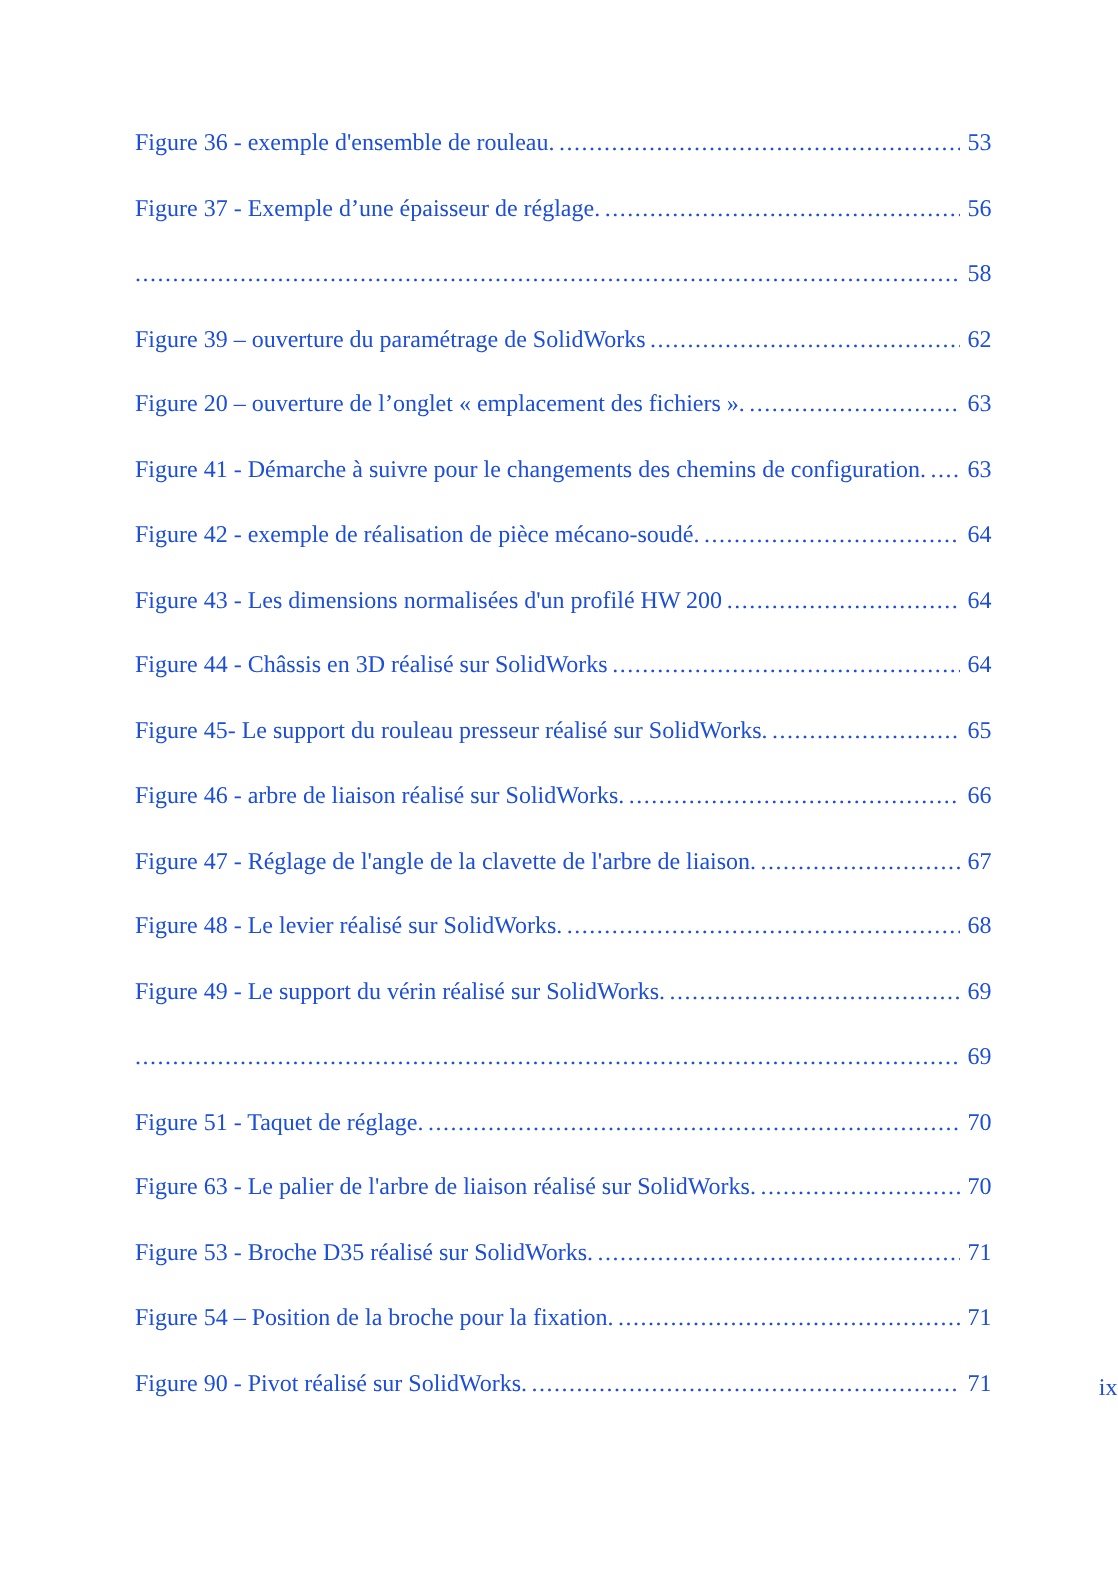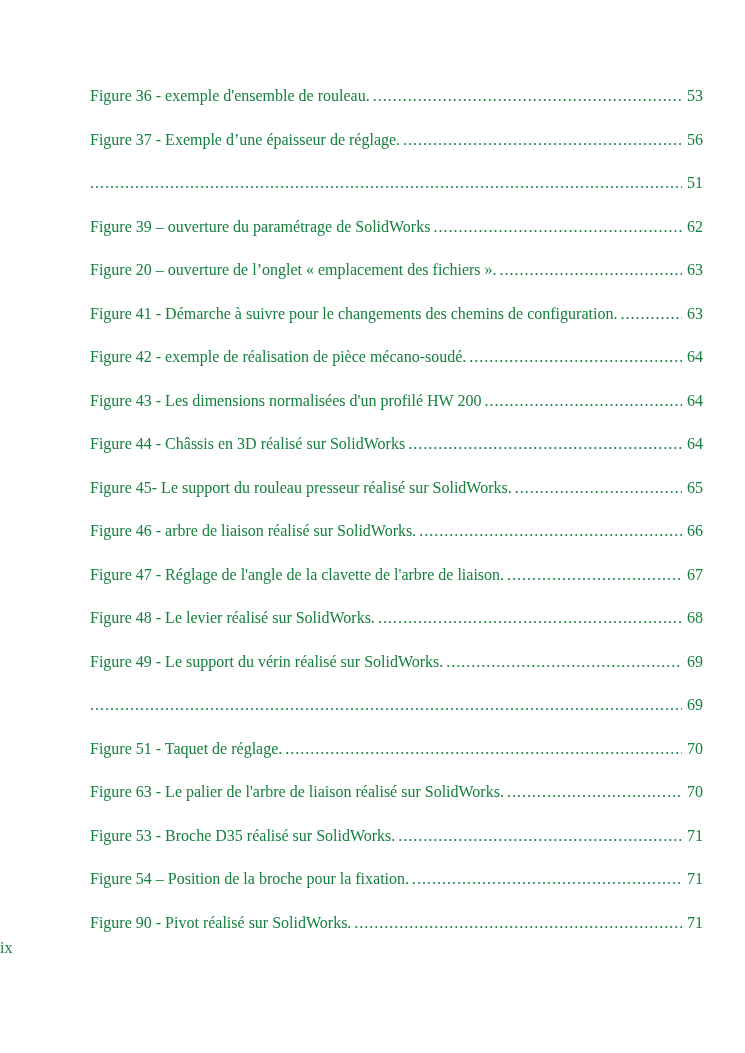--- a/index.html
+++ b/index.html
@@ -6,23 +6,23 @@
     margin: 0;
     padding: 0;
     background: #ffffff;
   }
   .page {
     position: relative;
     width: 745px;
     height: 1053px;
     background: #ffffff;
     font-family: "Liberation Serif", "DejaVu Serif", serif;
-    color: #15803d;
+    color: #1d4ed8;
     box-sizing: border-box;
-    padding: 86px 42px 0 90px;
+    padding: 86px 84px 0 90px;
     overflow: hidden;
   }
   .toc-list {
     width: 100%;
   }
   .entry {
     display: flex;
     align-items: baseline;
     font-size: 16px;
     line-height: 19px;
@@ -45,22 +45,22 @@
   }
   .entry .pagenum {
     flex: 0 0 auto;
     padding-left: 5px;
     text-align: right;
   }
   .footer {
     position: absolute;
     left: 0;
     right: 0;
-    top: 938px;
-    text-align: left;
+    top: 916px;
+    text-align: right;
     font-size: 16px;
     line-height: 19px;
   }
 </style>
 </head>
 <body>
 
 <div class="page">
   <div class="toc-list">
 
@@ -71,21 +71,21 @@
     </div>
 
     <div class="entry">
       <span class="label">Figure 37 - Exemple d’une épaisseur de réglage.</span>
       <span class="dots"></span>
       <span class="pagenum">56</span>
     </div>
 
     <div class="entry">
       <span class="dots"></span>
-      <span class="pagenum">51</span>
+      <span class="pagenum">58</span>
     </div>
 
     <div class="entry">
       <span class="label">Figure 39 – ouverture du paramétrage de SolidWorks</span>
       <span class="dots"></span>
       <span class="pagenum">62</span>
     </div>
 
     <div class="entry">
       <span class="label">Figure 20 – ouverture de l’onglet « emplacement des fichiers ».</span>

